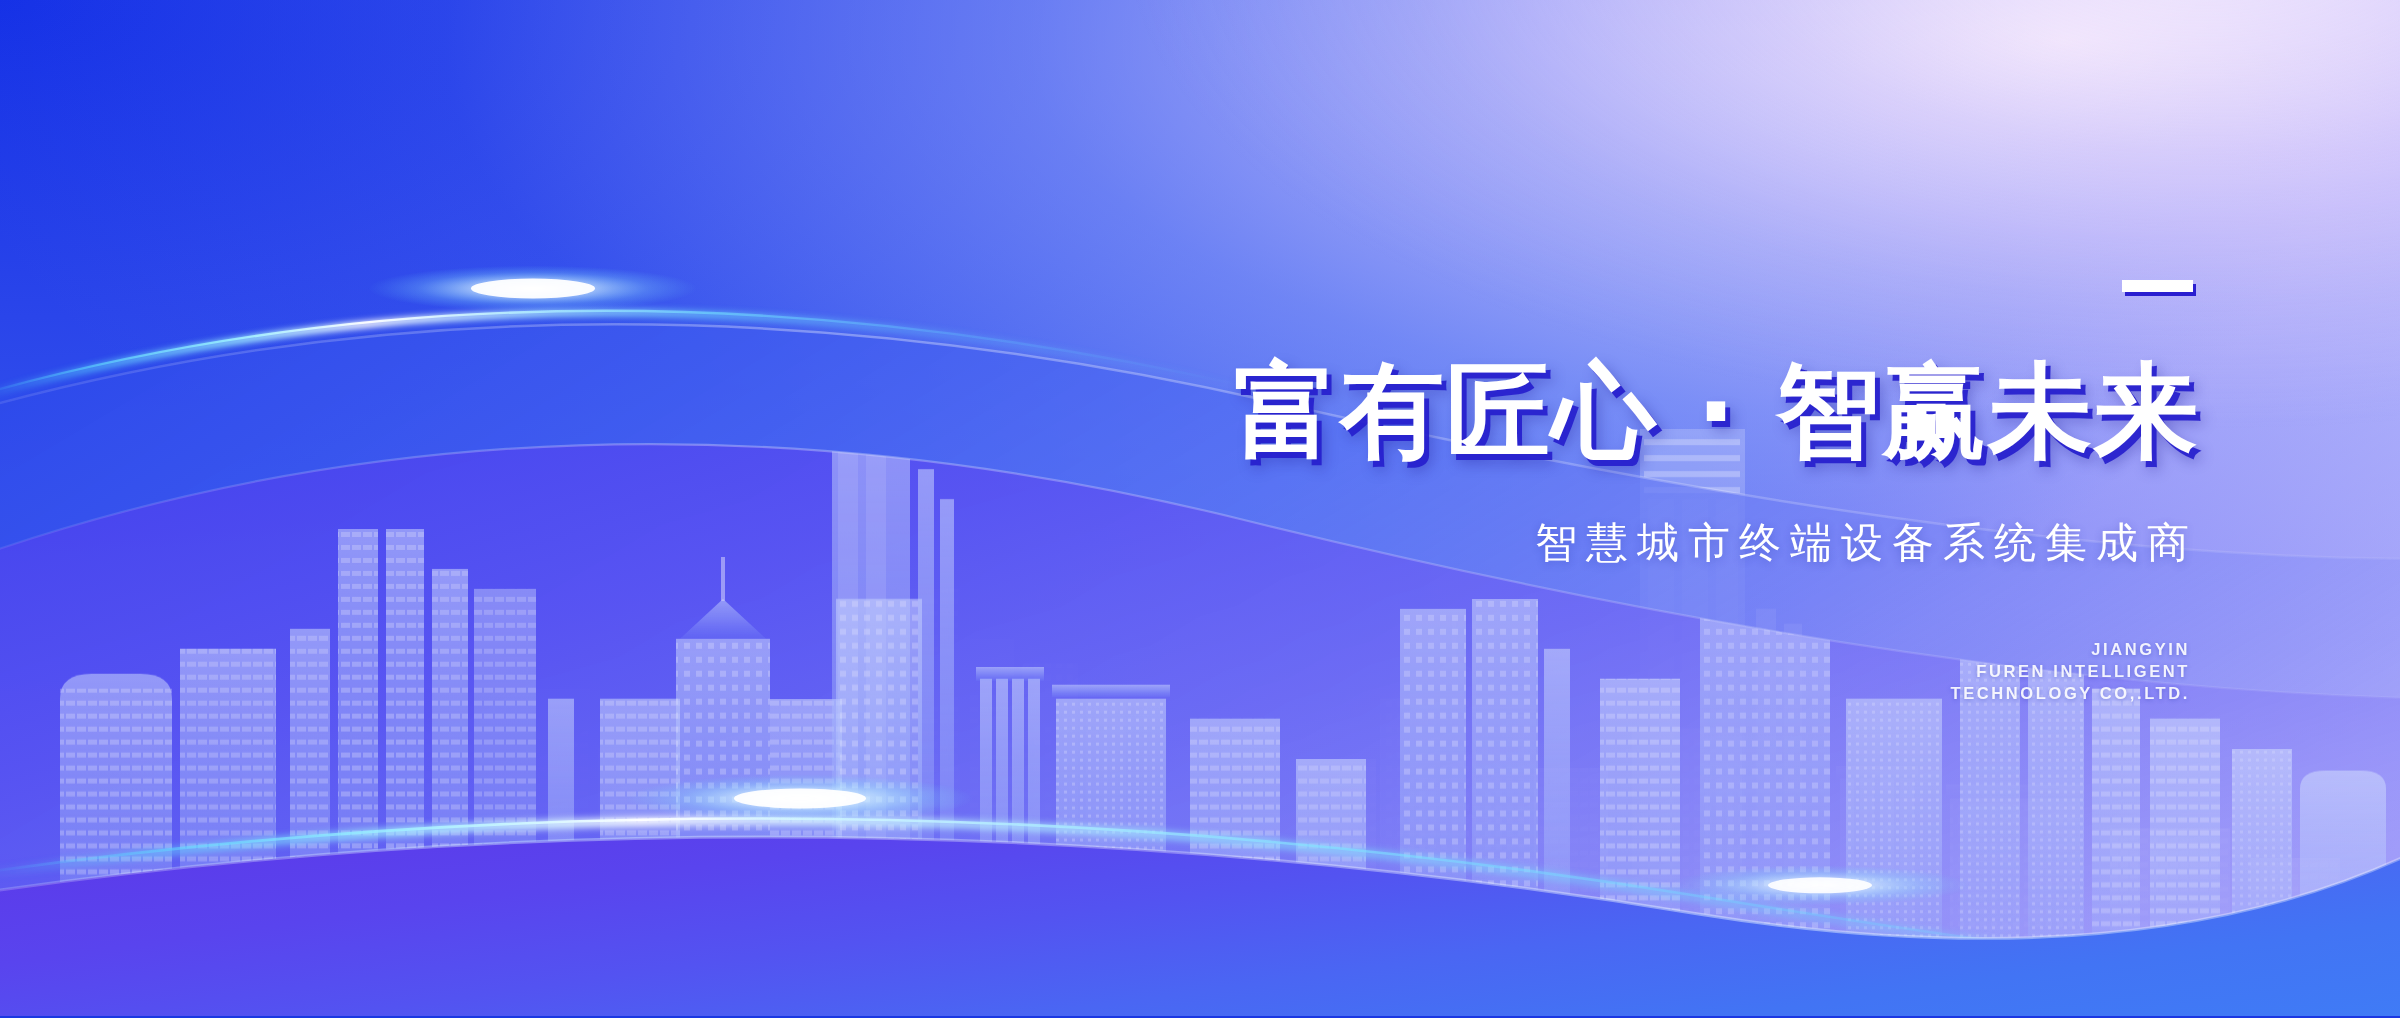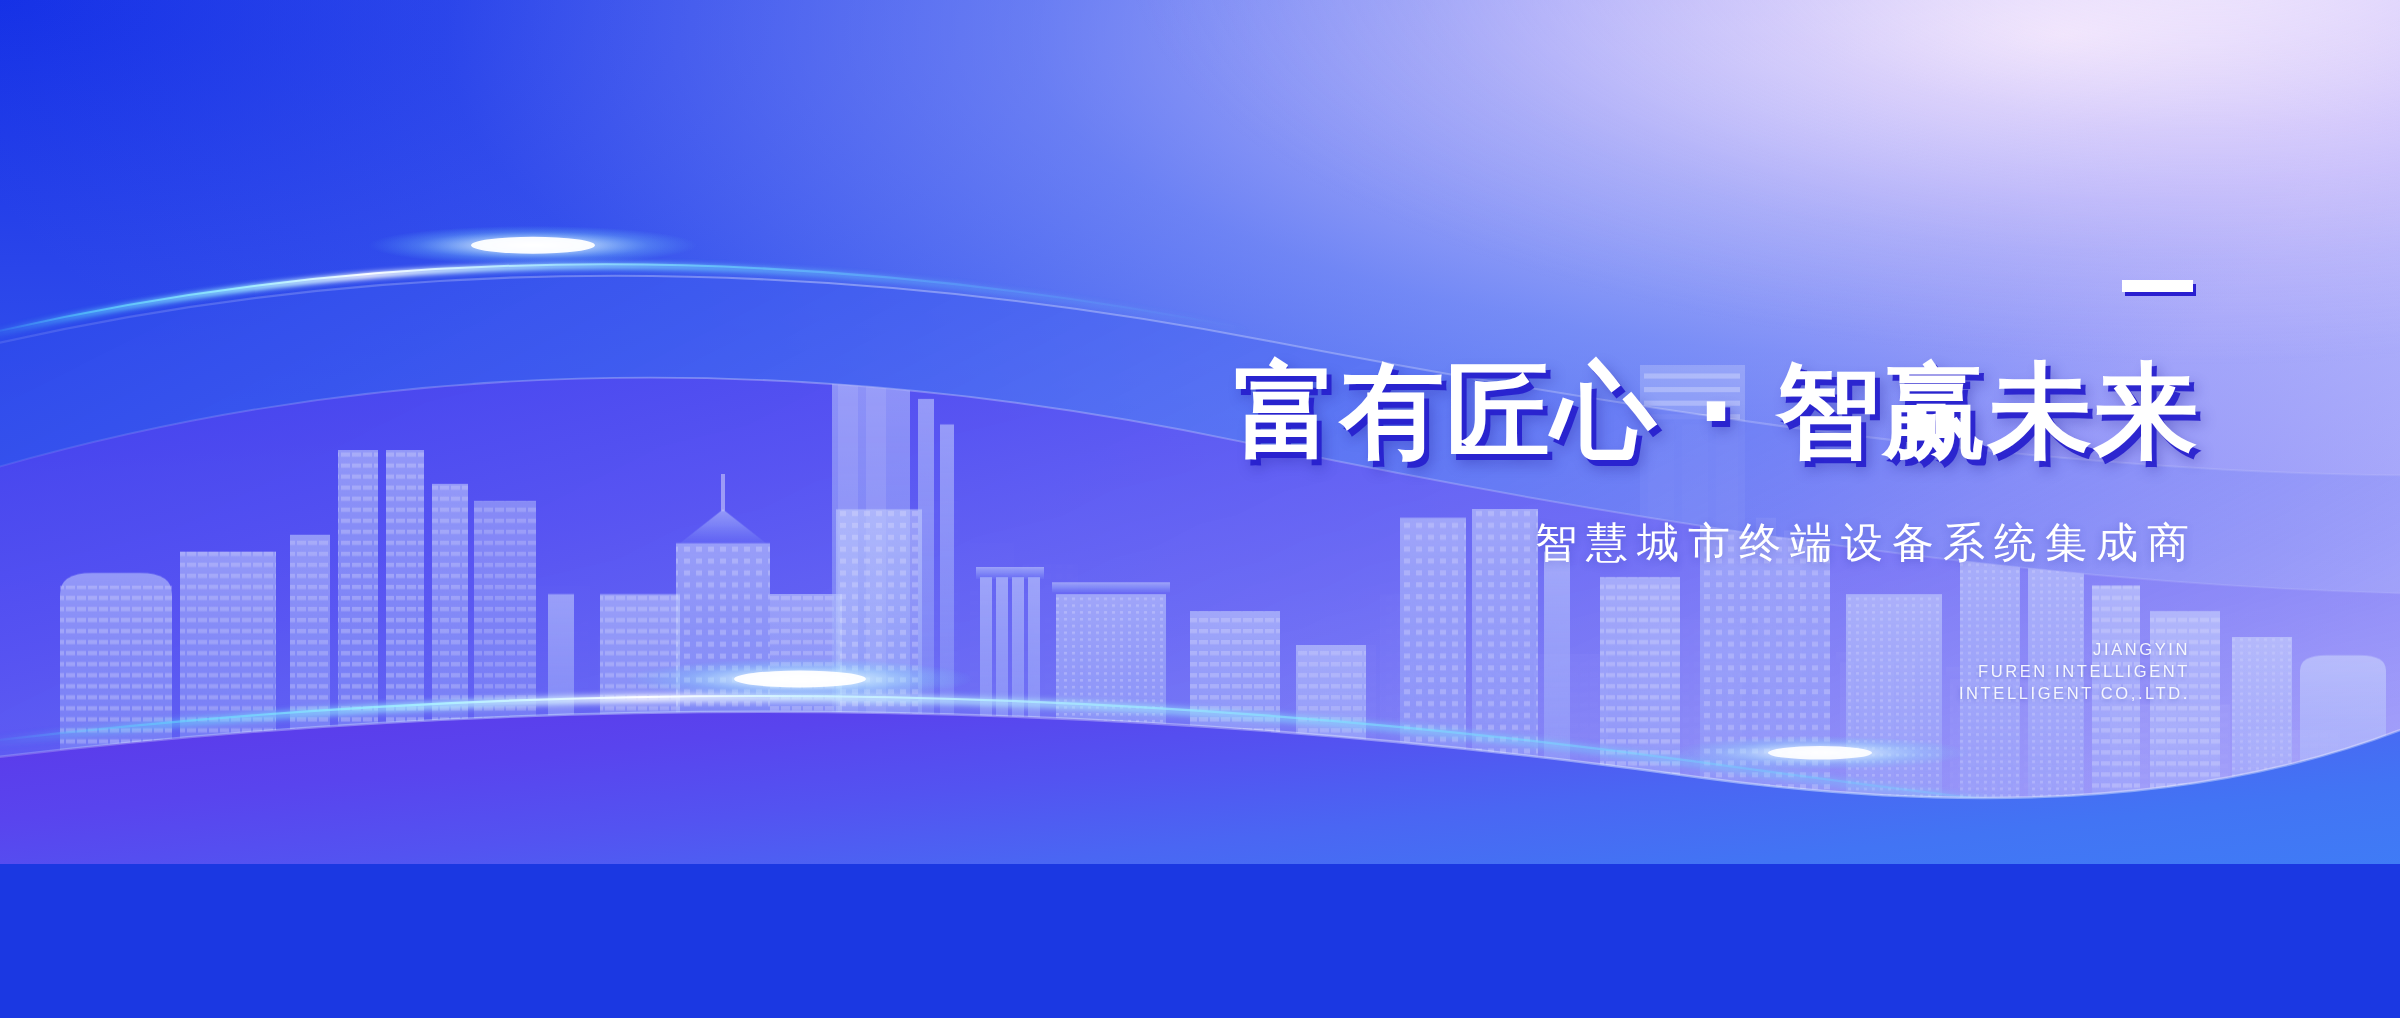--- a/index.html
+++ b/index.html
@@ -1,21 +1,21 @@
 <!DOCTYPE html>
 <html><head>
 <meta charset="utf-8">
 <style>
   html,body{margin:0;padding:0;background:#1b38e2;}
   *{box-sizing:border-box;}
 
   #banner{
     position:relative;
     width:2400px;
-    height:864px;
+    height:1016px;
     overflow:hidden;
     font-family:"Liberation Sans","DejaVu Sans",sans-serif;
     background:
       radial-gradient(135% 120% at 86% 4%,  rgba(245,232,252,0.96) 0%, rgba(214,203,252,0.75) 16%, rgba(180,186,252,0.42) 32%, rgba(120,140,250,0.10) 50%, rgba(60,90,240,0) 66%),
       radial-gradient(120% 130% at 0% 0%,   #1430e6 0%, #2a45ea 24%, #3556ee 42%, #4a6cf2 62%, rgba(90,120,245,0) 82%),
       linear-gradient(118deg, #2136e6 0%, #3550ec 26%, #4b6bf2 48%, #7b7ef6 72%, #b8b4fb 100%);
   }
 
   .layer{position:absolute;inset:0;}
   .layer svg{display:block;width:100%;height:100%;}
@@ -69,21 +69,21 @@
   }
   #company-en{
     position:absolute;
     right:10px;
     top:388px;
     text-align:right;
     color:rgba(255,255,255,0.90);
     font-size:16.5px;
     line-height:22px;
     letter-spacing:2.6px;
-    font-weight:400;
+    font-weight:700;
     white-space:nowrap;
     text-shadow:0 1px 4px rgba(30,40,160,0.35);
   }
   #company-en div{display:block;}
 </style>
 </head>
 <body>
 
 <div id="banner">
 
@@ -419,18 +419,18 @@
 
     <div id="dash-mark"></div>
 
     <div id="headline">富有匠心 · 智赢未来</div>
 
     <div id="subtitle">智慧城市终端设备系统集成商</div>
 
     <div id="company-en">
       <div>JIANGYIN</div>
       <div>FUREN INTELLIGENT</div>
-      <div>INTELLIGENT CO,.LTD.</div>
+      <div>TECHNOLOGY CO,.LTD.</div>
     </div>
 
   </div>
 
 </div>
 
 </body></html>

